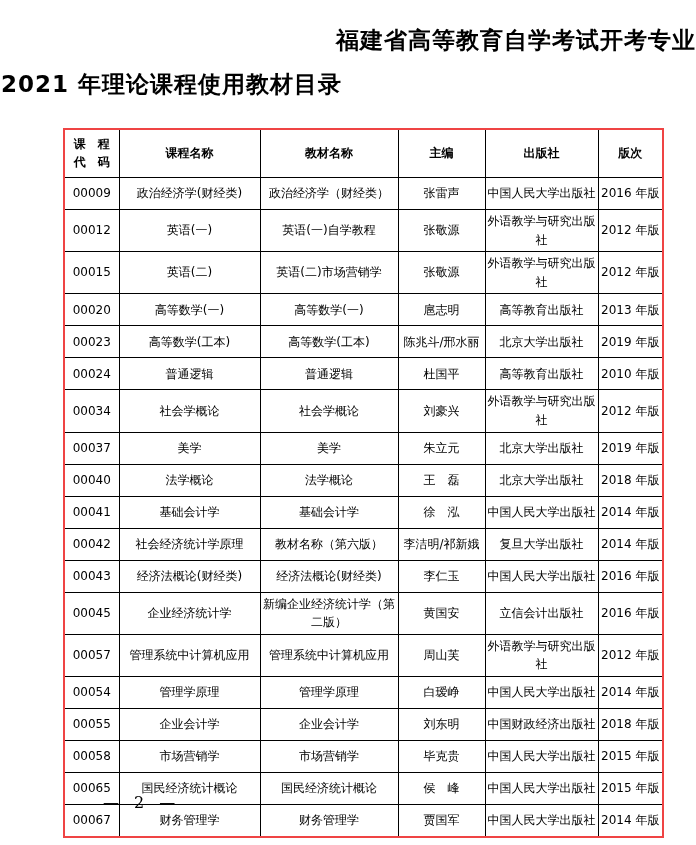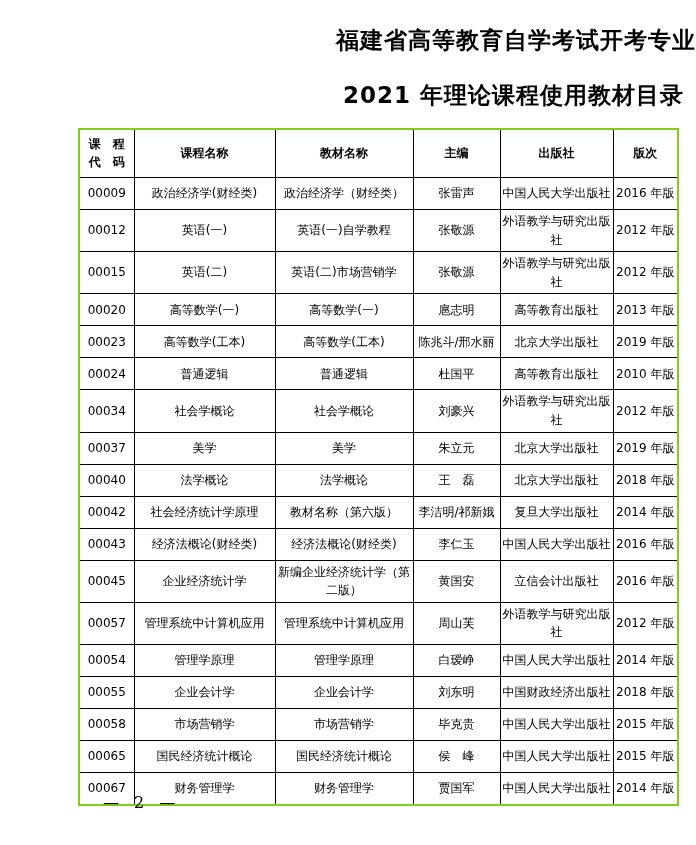--- a/index.html
+++ b/index.html
@@ -19,36 +19,36 @@
   .doc-title {
     margin: 0;
     padding-top: 27px;
     text-align: right;
     font-size: 23px;
     font-weight: bold;
     letter-spacing: 1px;
     line-height: 1.15;
   }
   .doc-subtitle {
-    margin: 12px;
+    margin: 1px;
     padding-top: 17px;
-    text-align: right;
+    text-align: left;
     font-size: 23px;
     font-weight: bold;
     letter-spacing: 1px;
     line-height: 1.15;
   }
   table.catalog {
     position: absolute;
-    left: 78px;
+    left: 63px;
     top: 128px;
     border-collapse: collapse;
     table-layout: fixed;
     width: 599px;
-    border: 2px solid #84cc16;
+    border: 2px solid #ef4444;
   }
   table.catalog th, table.catalog td {
     border: 1px solid #000000;
     text-align: center;
     vertical-align: middle;
     font-size: 12px;
     padding: 2px 1px;
     line-height: 1.55;
     overflow: hidden;
   }
@@ -171,20 +171,28 @@
         </tr>
         <tr>
           <td>00040</td>
           <td>法学概论</td>
           <td>法学概论</td>
           <td>王　磊</td>
           <td>北京大学出版社</td>
           <td>2018 年版</td>
         </tr>
         <tr>
+          <td>00041</td>
+          <td>基础会计学</td>
+          <td>基础会计学</td>
+          <td>徐　泓</td>
+          <td>中国人民大学出版社</td>
+          <td>2014 年版</td>
+        </tr>
+        <tr>
           <td>00042</td>
           <td>社会经济统计学原理</td>
           <td>教材名称（第六版）</td>
           <td>李洁明/祁新娥</td>
           <td>复旦大学出版社</td>
           <td>2014 年版</td>
         </tr>
         <tr>
           <td>00043</td>
           <td>经济法概论(财经类)</td>

